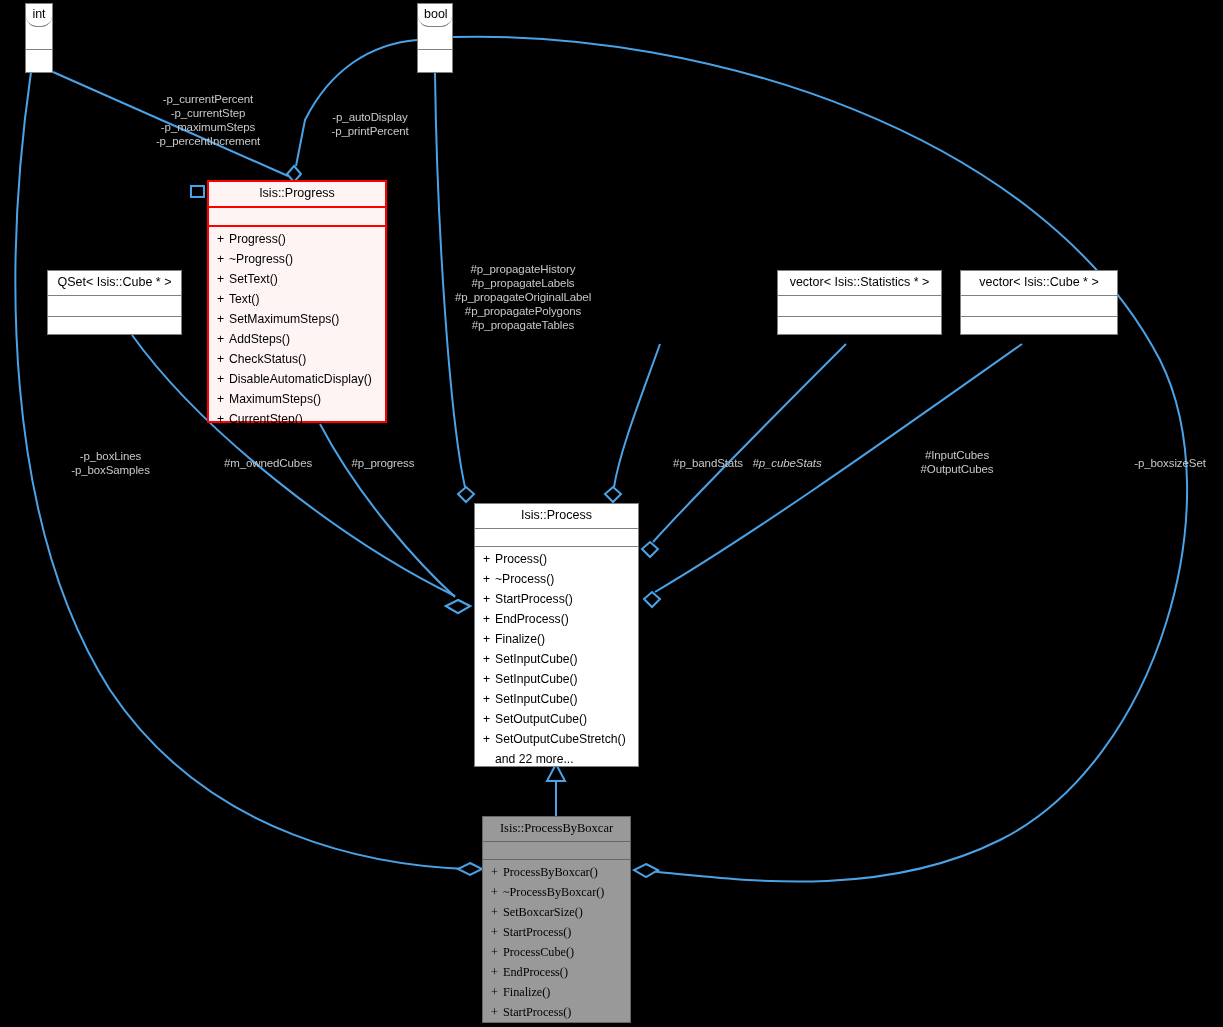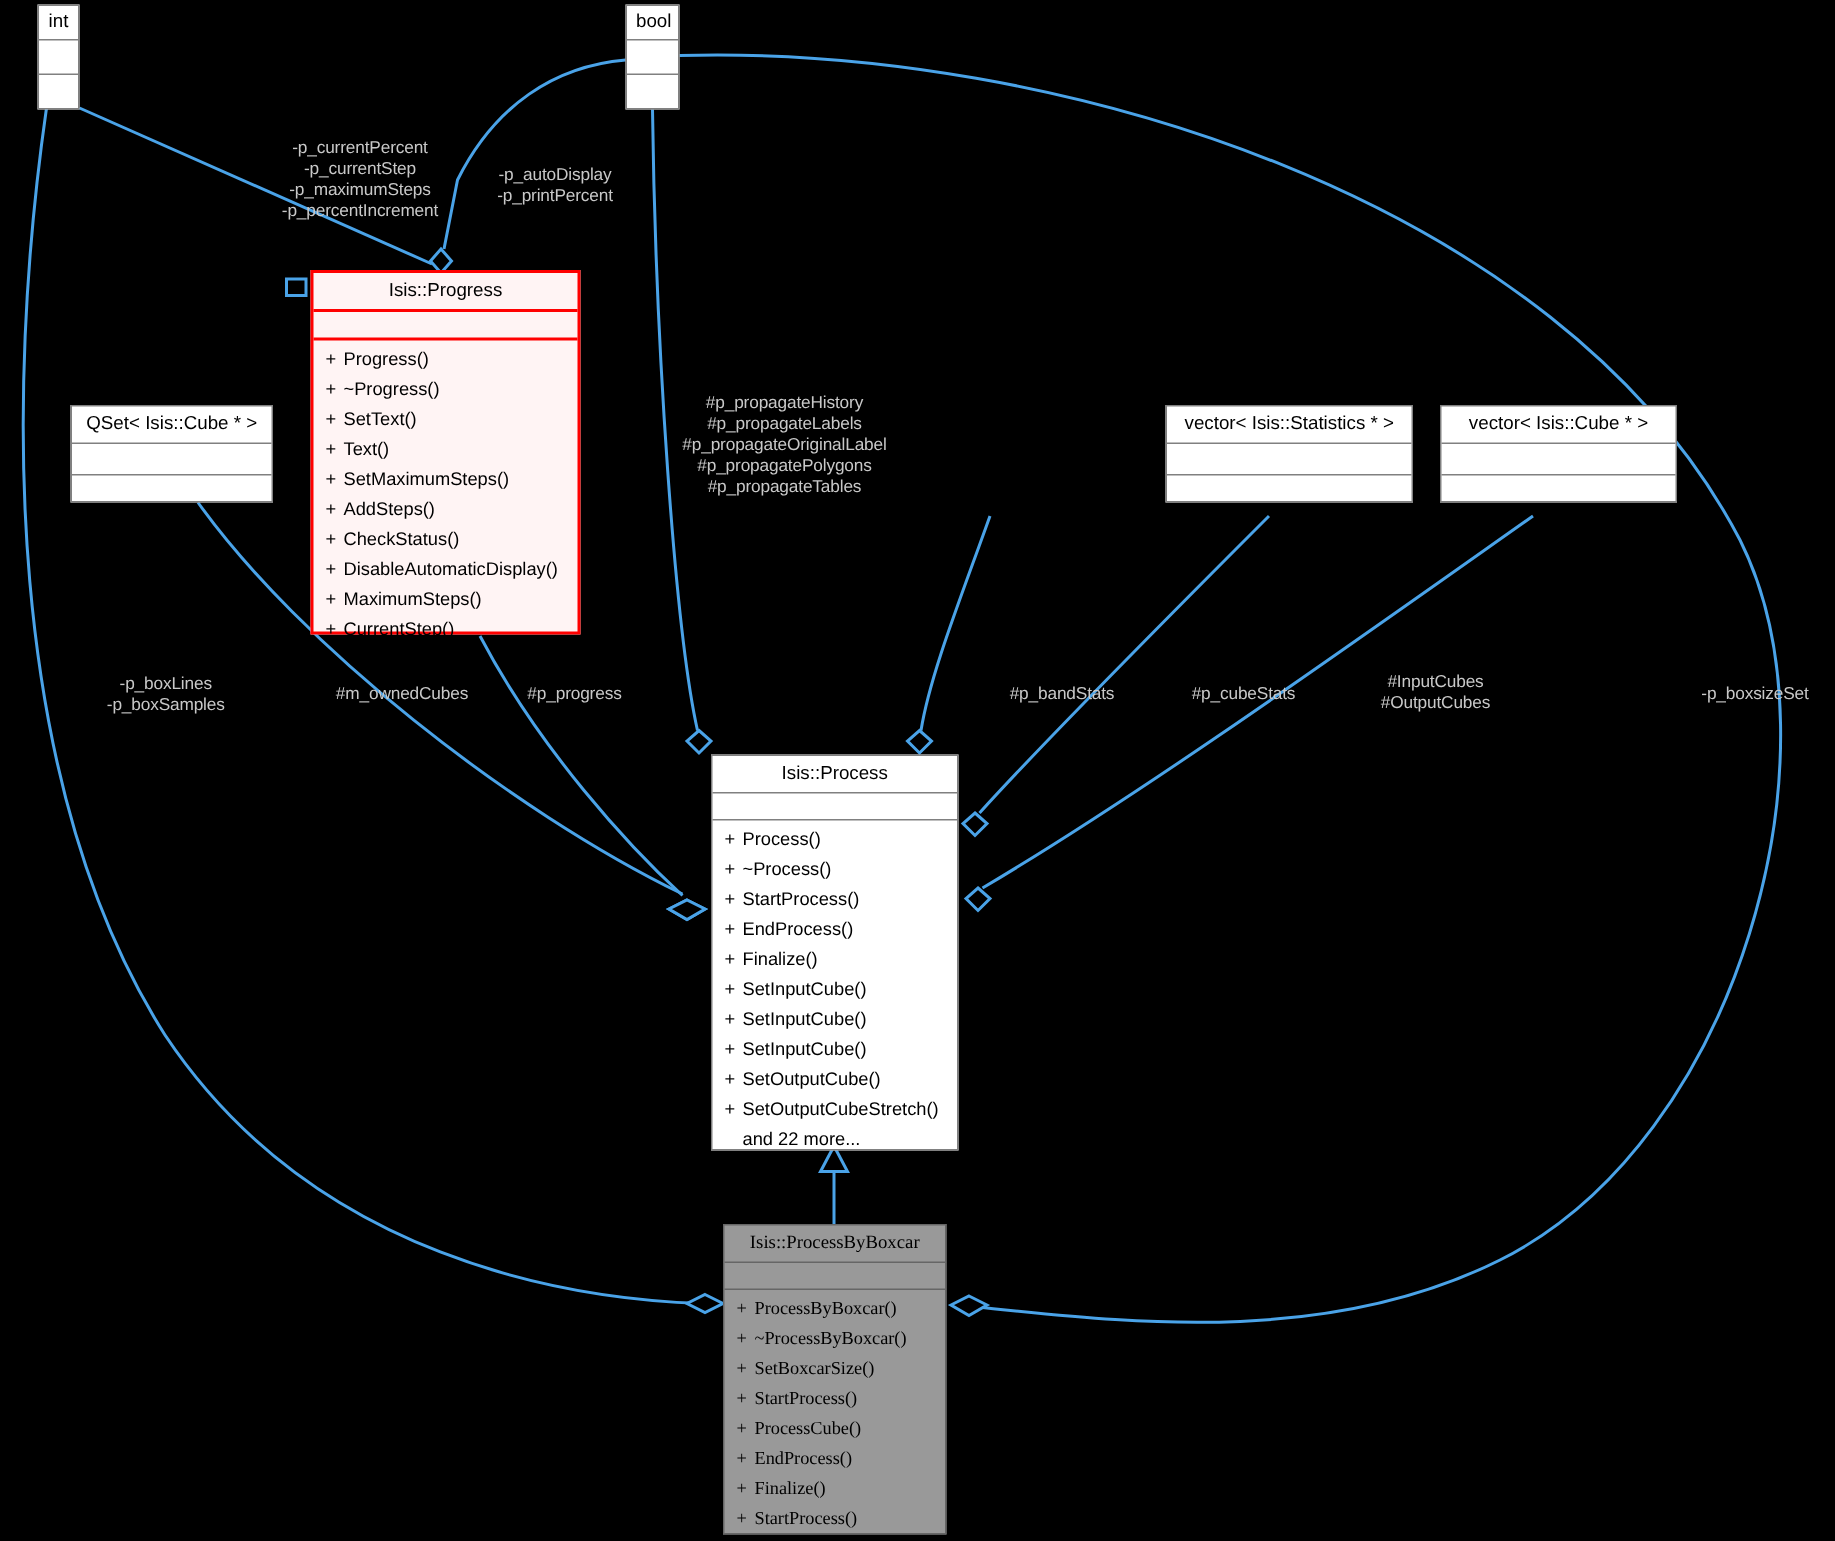--- a/index.html
+++ b/index.html
@@ -101,20 +101,21 @@
     border: 1px solid #666666;
   }
   .uml-node.focus .node-title,
   .uml-node.focus .node-attrs {
     border-bottom: 1px solid #666666;
   }
 
   
   .type-node .node-title {
     padding: 3px 6px 4px 6px;
+    border-radius: 11px;
   }
   .type-node .node-attrs,
   .type-node .node-ops-empty {
     min-height: 22px;
   }
   .type-node .node-ops-empty {
     border-bottom: none;
   }
   .tmpl-node .node-attrs,
   .tmpl-node .node-ops-empty {
@@ -156,21 +157,21 @@
     <path class="edge-line" d="M 846,344 C 790,400 700,490 653,542"></path>
     <path class="edge-marker" d="M 650,542 L 658,549 L 650,557 L 642,549 Z"></path>
 
     <path class="edge-line" d="M 1022,344 C 900,430 760,530 655,592"></path>
     <path class="edge-marker" d="M 652,592 L 660,599 L 652,607 L 644,599 Z"></path>
 
     <path class="edge-line" d="M 556,816 L 556,780"></path>
     <path class="edge-arrow-hollow" d="M 556,764 L 565,781 L 547,781 Z"></path>
   </svg>
 
-  <div class="edge-label" style="left:170px; top:92px; width:140px;">-p_currentPercent
+  <div class="edge-label" style="left:138px; top:92px; width:140px;">-p_currentPercent
 -p_currentStep
 -p_maximumSteps
 -p_percentIncrement</div>
 
   <div class="edge-label" style="left:310px; top:110px; width:120px;">-p_autoDisplay
 -p_printPercent</div>
 
   <div class="edge-label" style="left:438px; top:262px; width:170px;">#p_propagateHistory
 #p_propagateLabels
 #p_propagateOriginalLabel
@@ -179,21 +180,21 @@
 
   <div class="edge-label" style="left:48px; top:449px; width:125px;">-p_boxLines
 -p_boxSamples</div>
 
   <div class="edge-label" style="left:213px; top:456px; width:110px;">#m_ownedCubes</div>
 
   <div class="edge-label" style="left:333px; top:456px; width:100px;">#p_progress</div>
 
   <div class="edge-label" style="left:620px; top:456px; width:100px;margin-left:38px;">#p_bandStats</div>
 
-  <div class="edge-label" style="left:779px; top:456px; width:100px;">#p_cubeStats</div>
+  <div class="edge-label" style="left:737px; top:456px; width:100px;font-style:italic;">#p_cubeStats</div>
 
   <div class="edge-label" style="left:895px; top:448px; width:124px;">#InputCubes
 #OutputCubes</div>
 
   <div class="edge-label" style="left:1120px; top:456px; width:100px; text-align:center;">-p_boxsizeSet</div>
 
   <div class="uml-node type-node" style="left:25px; top:3px; width:28px; height:70px;">
     <div class="node-title">int</div>
     <div class="node-attrs"></div>
     <div class="node-ops-empty"></div>

